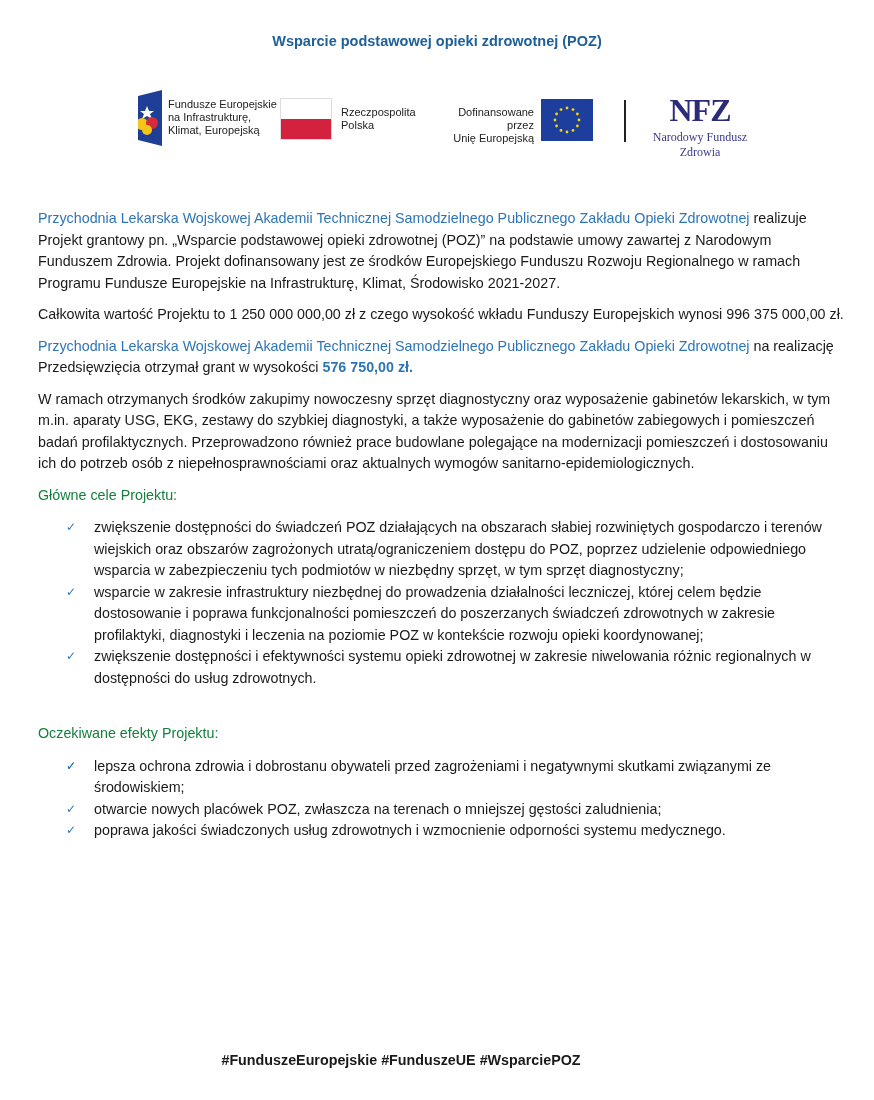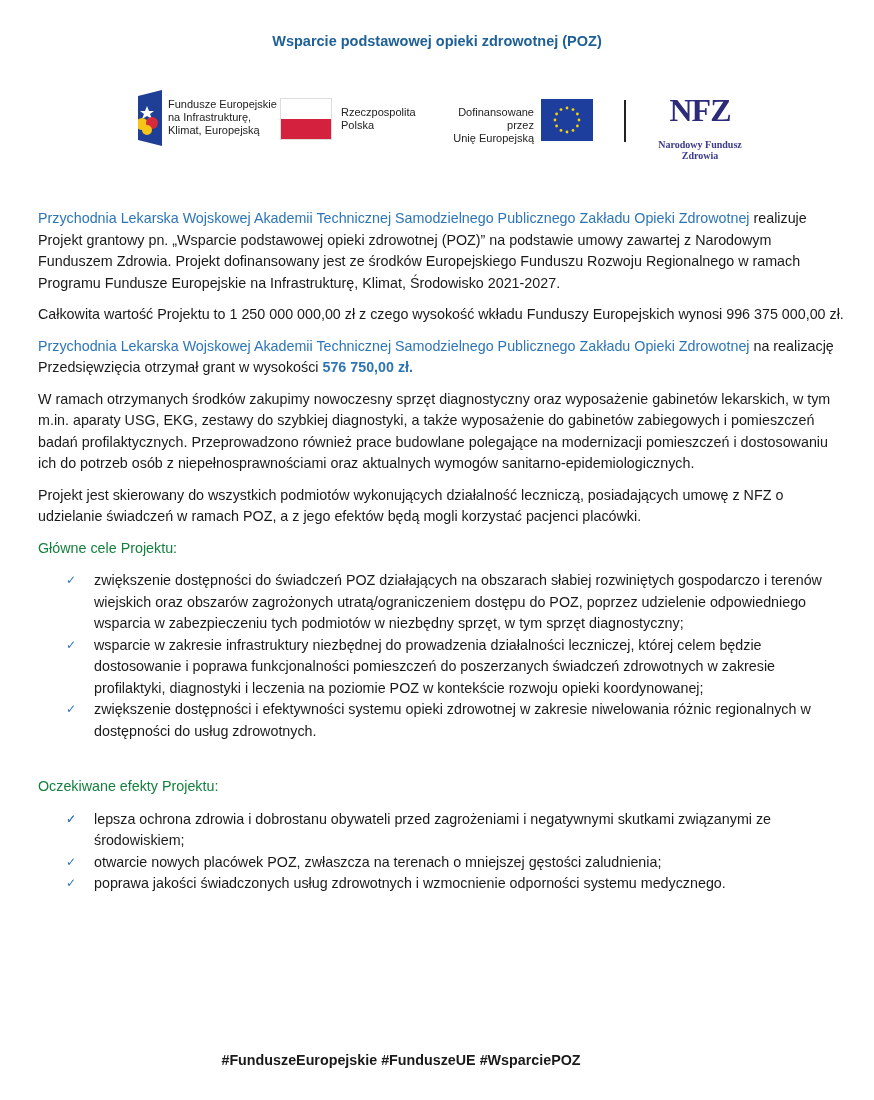--- a/index.html
+++ b/index.html
@@ -27,21 +27,21 @@
   .eu-text { position: absolute; left: 0; top: 18px; width: 102px; text-align: right; }
   .eu-flag { position: absolute; left: 109px; top: 11px; width: 52px; height: 42px; background: #1d3e9c; }
   .divider { position: absolute; left: 624px; top: 12px; width: 2px; height: 42px; background: #222; }
   .nfz-logo { left: 650px; top: 6px; width: 100px; height: 56px; text-align: center; }
   .nfz-mark {
     font-family: "Liberation Serif", "DejaVu Serif", serif; font-weight: bold;
     color: #2d2a7a; font-size: 32px; line-height: 32px; letter-spacing: -1px; display: block;
   }
   .nfz-sub {
     font-family: "Liberation Serif", "DejaVu Serif", serif; color: #3a3a8a;
-    font-size: 10px; display: block; margin-top: 13px; font-weight: bold;
+    font-size: 12px; display: block; margin-top: 4px;
   }
   .content { position: absolute; left: 38px; top: 208px; width: 810px; font-size: 14.3px; line-height: 21.5px; }
   p { margin: 0 0 10px 0; }
   .blue { color: #2e75b6; }
   .grant { color: #2e75b6; font-weight: bold; }
   .heading { color: #15803d; margin: 0 0 11px 0; }
   ul.checks { list-style: none; margin: 0; padding: 0 0 0 56px; }
   ul.checks li { position: relative; margin: 0; }
   ul.checks li .check {
     position: absolute; left: -28px; top: 0; color: #2e75b6; font-size: 12px;
@@ -115,21 +115,20 @@
 
 <div class="content">
   <p>
     <span class="blue">Przychodnia Lekarska Wojskowej Akademii Technicznej Samodzielnego Publicznego Zakładu Opieki Zdrowotnej</span><span> realizuje Projekt grantowy pn. „Wsparcie podstawowej opieki zdrowotnej (POZ)” na podstawie umowy zawartej z Narodowym Funduszem Zdrowia. Projekt dofinansowany jest ze środków Europejskiego Funduszu Rozwoju Regionalnego w ramach Programu Fundusze Europejskie na Infrastrukturę, Klimat, Środowisko 2021-2027.</span>
   </p>
   <p>Całkowita wartość Projektu to 1 250 000 000,00 zł z czego wysokość wkładu Funduszy Europejskich wynosi 996 375 000,00 zł.</p>
   <p>
     <span class="blue">Przychodnia Lekarska Wojskowej Akademii Technicznej Samodzielnego Publicznego Zakładu Opieki Zdrowotnej</span><span> na realizację Przedsięwzięcia otrzymał grant w wysokości </span><span class="grant">576 750,00 zł.</span>
   </p>
   <p>W ramach otrzymanych środków zakupimy nowoczesny sprzęt diagnostyczny oraz wyposażenie gabinetów lekarskich, w tym m.in. aparaty USG, EKG, zestawy do szybkiej diagnostyki, a także wyposażenie do gabinetów zabiegowych i pomieszczeń badań profilaktycznych. Przeprowadzono również prace budowlane polegające na modernizacji pomieszczeń i dostosowaniu ich do potrzeb osób z niepełnosprawnościami oraz aktualnych wymogów sanitarno-epidemiologicznych.</p>
-  <p>Projekt jest skierowany do wszystkich podmiotów wykonujących działalność leczniczą, posiadających umowę z NFZ o udzielanie świadczeń w ramach POZ, a z jego efektów będą mogli korzystać pacjenci placówki.</p>
 
   <p class="heading">Główne cele Projektu:</p>
   <ul class="checks">
     <li><span class="check">✓</span><span>zwiększenie dostępności do świadczeń POZ działających na obszarach słabiej rozwiniętych gospodarczo i terenów wiejskich oraz obszarów zagrożonych utratą/ograniczeniem dostępu do POZ, poprzez udzielenie odpowiedniego wsparcia w zabezpieczeniu tych podmiotów w niezbędny sprzęt, w tym sprzęt diagnostyczny;</span></li>
     <li><span class="check">✓</span><span>wsparcie w zakresie infrastruktury niezbędnej do prowadzenia działalności leczniczej, której celem będzie dostosowanie i poprawa funkcjonalności pomieszczeń do poszerzanych świadczeń zdrowotnych w zakresie profilaktyki, diagnostyki i leczenia na poziomie POZ w kontekście rozwoju opieki koordynowanej;</span></li>
     <li><span class="check">✓</span><span>zwiększenie dostępności i efektywności systemu opieki zdrowotnej w zakresie niwelowania różnic regionalnych w dostępności do usług zdrowotnych.</span></li>
   </ul>
 
   <div class="spacer1"></div>
 

